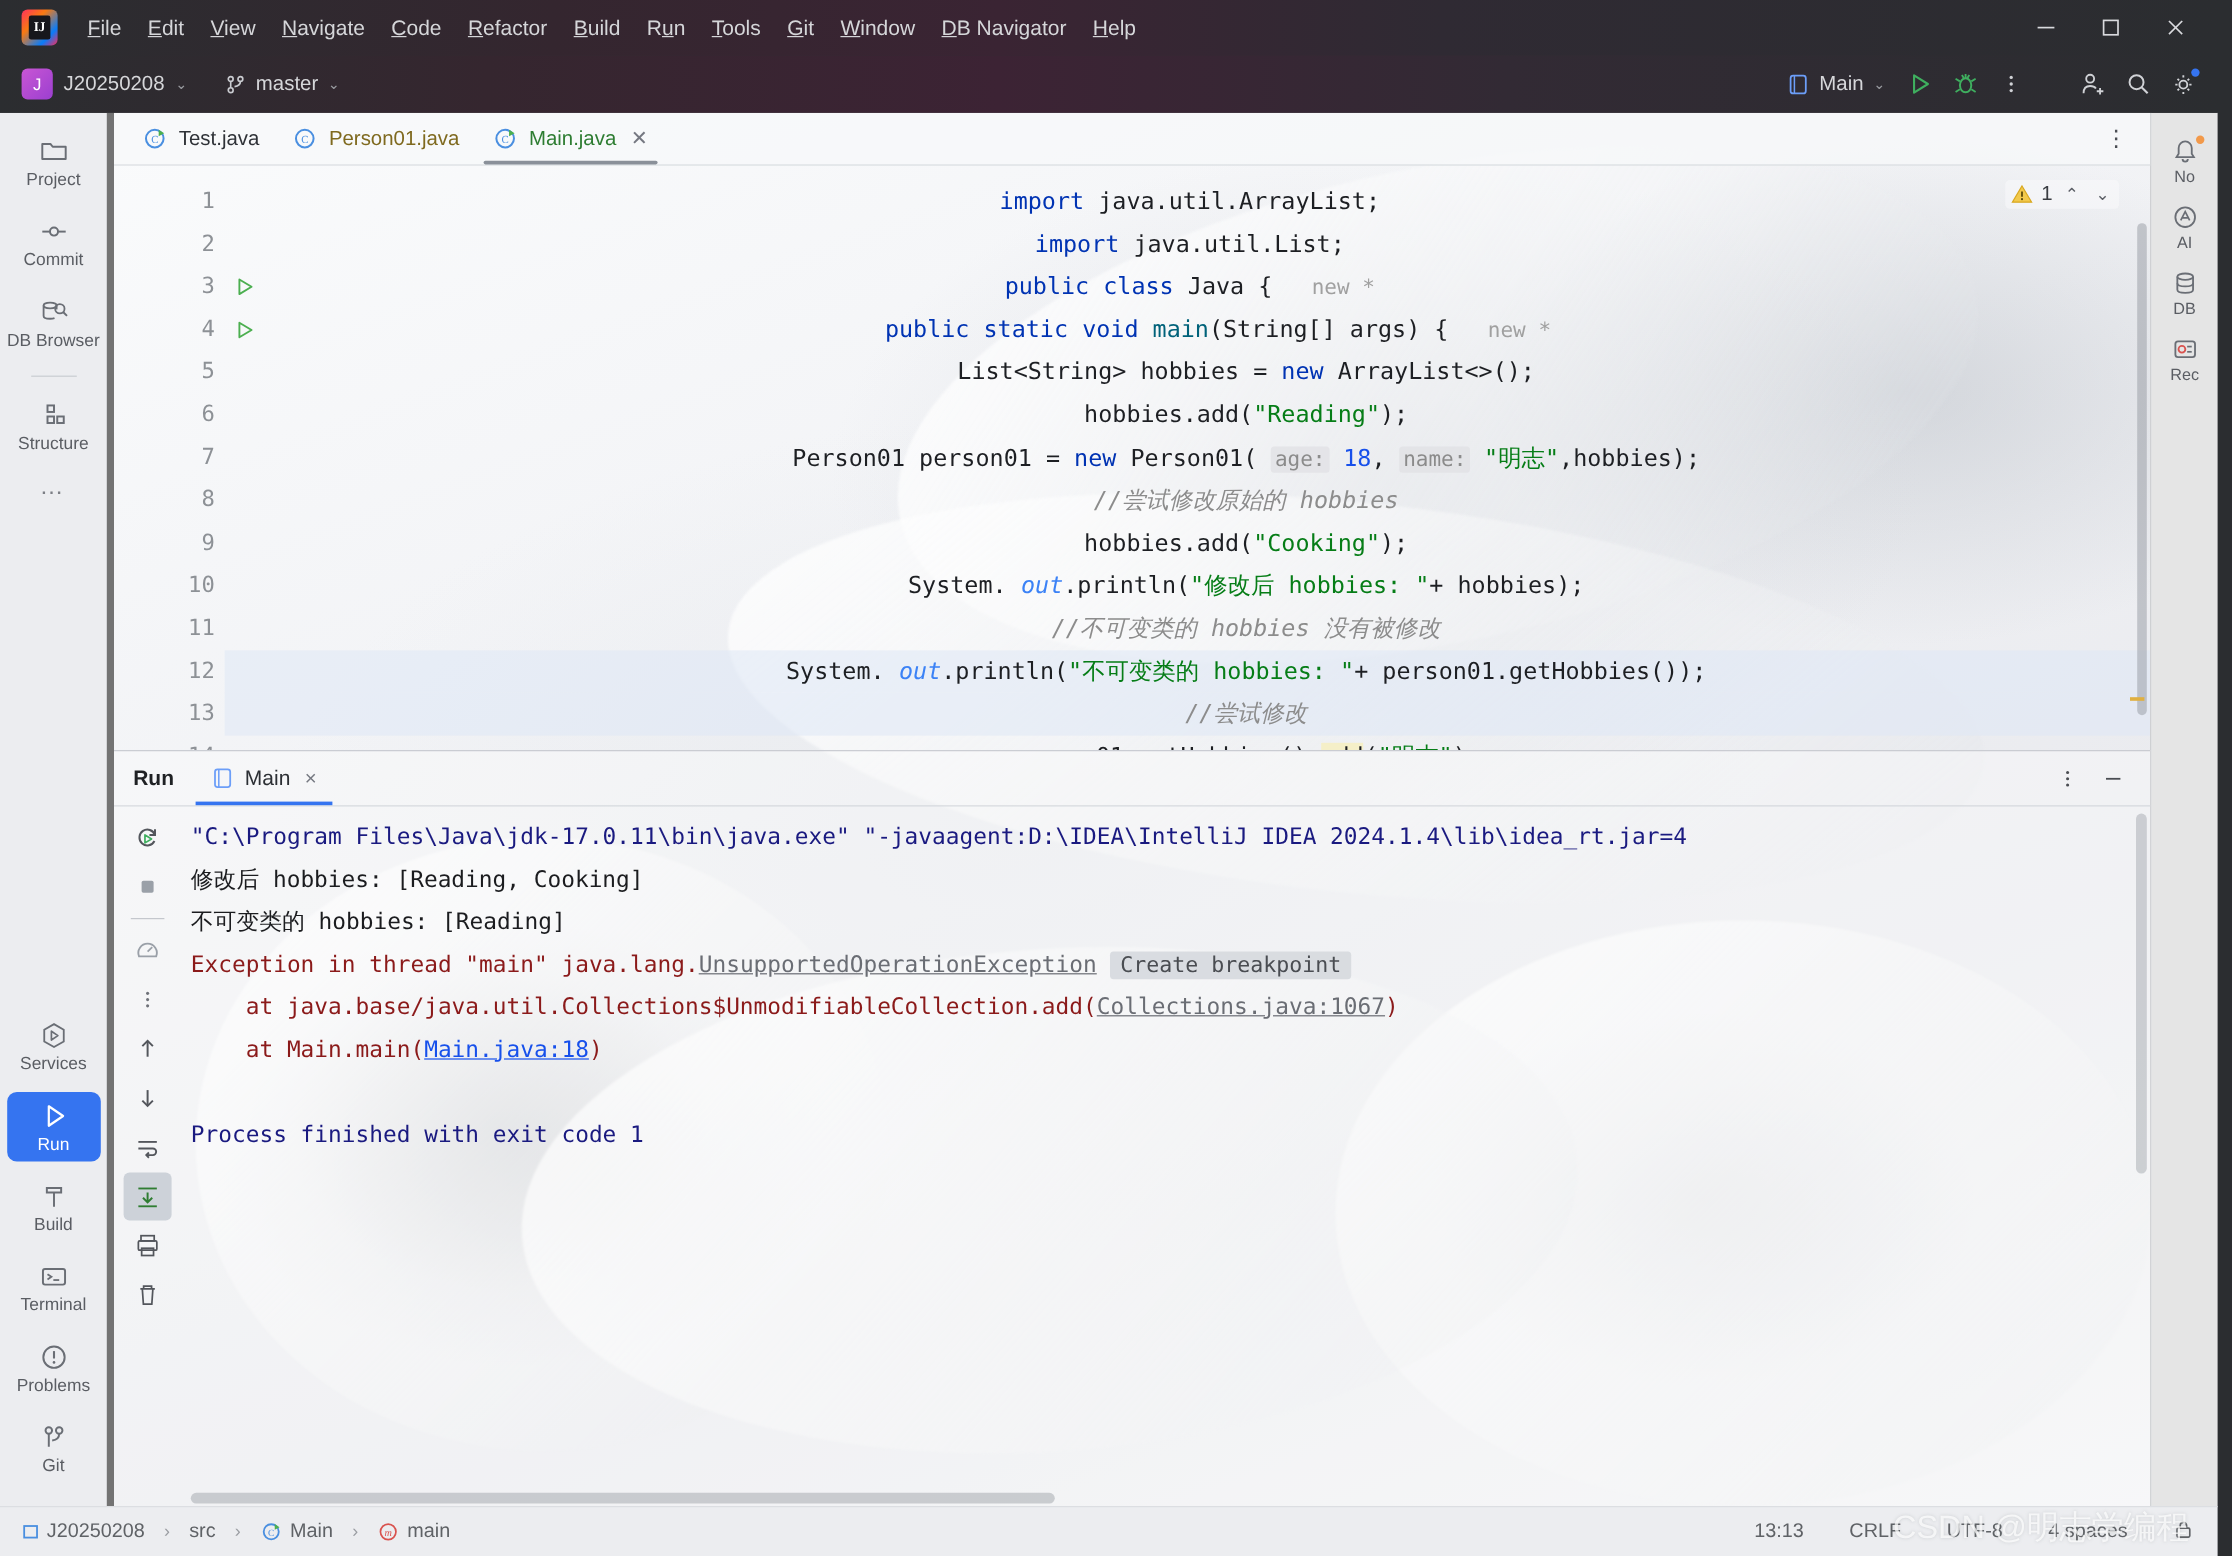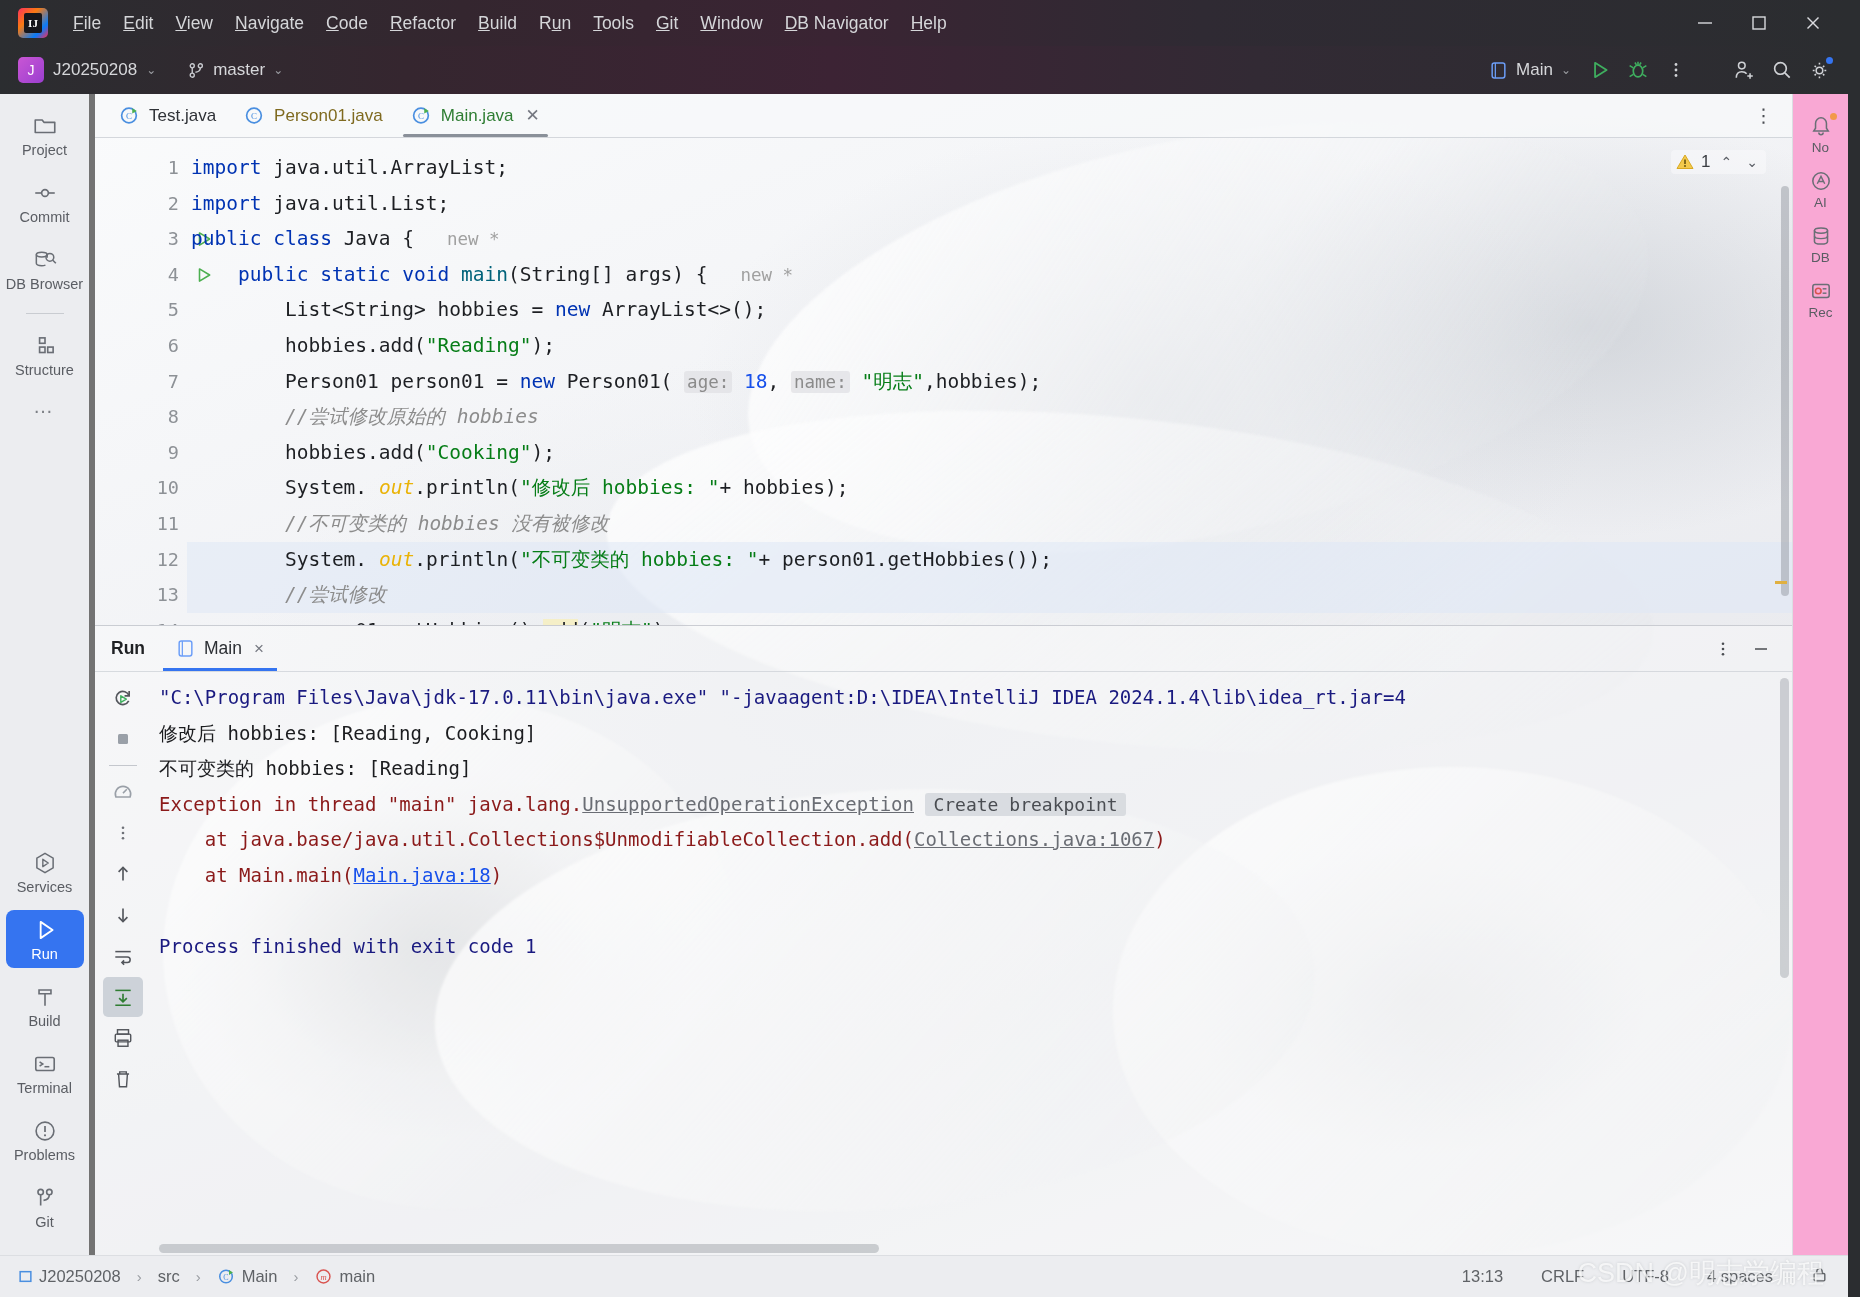--- a/index.html
+++ b/index.html
@@ -156,30 +156,30 @@
   .gline {
     height: 35.6px; line-height: 35.6px; font-family: "DejaVu Sans Mono", monospace;
     font-size: 18.5px; color: #8d9196; padding-right: 8px; position: relative;
   }
   .grun {
     position: absolute; right: -26px; top: 50%; transform: translateY(-50%);
     width: 18px; height: 18px;
   }
   .code {
     flex: 1; padding-top: 12px; font-family: "DejaVu Sans Mono", monospace;
-    font-size: 19.5px; position: relative; min-width: 0; overflow: hidden;
+    font-size: 19.5px; position: relative; min-width: 0; overflow: hidden; text-align: center;
   }
   .cline { height: 35.6px; line-height: 35.6px; white-space: pre; color: #1d1f23; padding-left: 4px; }
   .cline.hl { background: rgba(222,232,245,0.55); }
   .kw { color: #0033b3; }
   .str { color: #067d17; }
   .num { color: #1750eb; }
   .cmt { color: #8c8c8c; font-style: italic; }
   .fn { color: #00627a; }
-  .fld { color: #eab308; font-style: italic; margin-left: 12px; }
+  .fld { color: #3b82f6; font-style: italic; margin-left: 12px; }
   .hintbg { background: rgba(224,224,228,0.75); border-radius: 3px; padding: 1px 3px; color: #8b8b8b; font-size: 17.5px; }
   .newstar { color: #a0a0a0; font-size: 17.5px; }
   .addhl { background: #f5efc8; }
 
   
   .inspect {
     position: absolute; top: 12px; right: 26px; z-index: 8;
     display: flex; align-items: center; gap: 6px;
     background: rgba(250,250,252,0.55); padding: 2px 4px; border-radius: 4px;
   }
@@ -243,21 +243,21 @@
     position: absolute; left: 8px; bottom: 2px; height: 9px; width: 720px;
     background: rgba(150,155,162,0.45); border-radius: 5px;
   }
   .run-vscroll {
     position: absolute; right: 3px; top: 6px; width: 9px; height: 300px;
     background: rgba(150,155,162,0.42); border-radius: 5px;
   }
 
   
   .rstripe {
-    width: 56px; flex: 0 0 56px; background: #f9a8d4; border-left: 1px solid #dcdee2;
+    width: 56px; flex: 0 0 56px; background: #e5e5e5; border-left: 1px solid #dcdee2;
     display: flex; flex-direction: column; align-items: center; padding-top: 14px; gap: 4px;
     position: relative; z-index: 30;
   }
   .rs-btn {
     width: 50px; padding: 6px 0 4px; display: flex; flex-direction: column; align-items: center; gap: 2px;
     border-radius: 6px;
   }
   .rs-label { font-size: 13.5px; color: #5a5d63; }
   .rs-dot { position: absolute; width: 7px; height: 7px; background: #f2994a; border-radius: 50%; }
 

